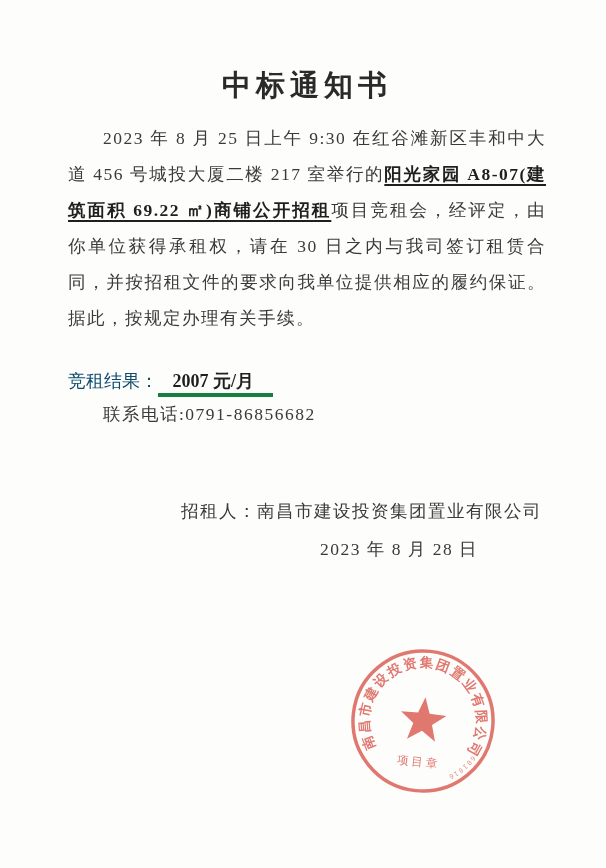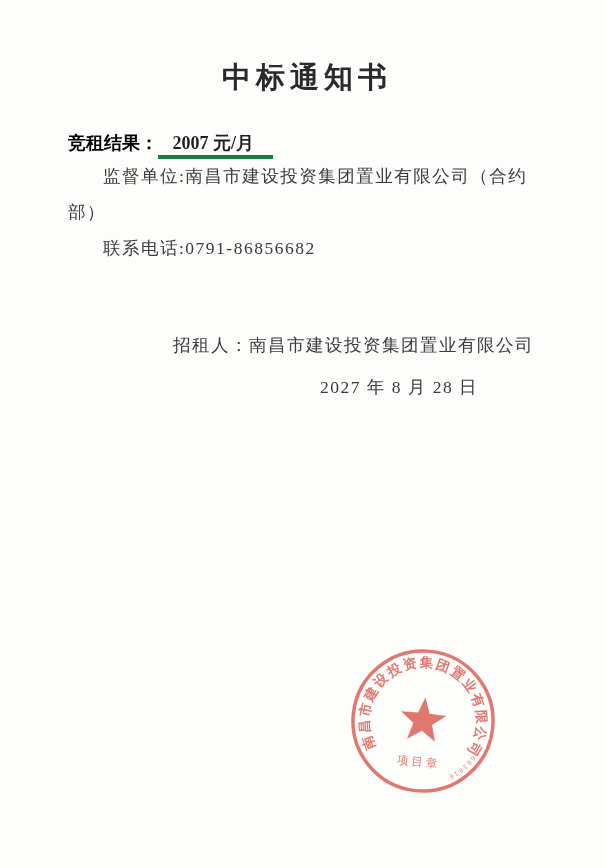--- a/index.html
+++ b/index.html
@@ -8,21 +8,21 @@
     font-family: "Liberation Serif", "DejaVu Serif", serif;
   }
   .page {
     position: relative;
     width: 606px; height: 868px;
     margin: 0 auto;
     background: #fdfdfc;
     color: #3a3a3a;
     overflow: hidden;
     box-sizing: border-box;
-    padding: 8px 60px 0 68px;
+    padding: 16px 60px 0 68px;
   }
   .doc-title {
     margin: 0;
     padding-top: 50px;
     text-align: center;
     font-size: 29px;
     font-weight: bold;
     letter-spacing: 5px;
     color: #2a2a2a;
   }
@@ -50,21 +50,21 @@
     color: #1f1f1f;
     text-decoration: underline;
     text-decoration-thickness: 2px;
     text-underline-offset: 4px;
   }
   .result-line {
     margin: 30px 0 0 0;
     font-size: 18px;
     line-height: 30px;
   }
-  .result-label { font-weight: bold; color: #000000; }
+  .result-label { font-weight: normal; color: #0c4a6e; }
   .result-value {
     font-weight: bold;
     color: #1f1f1f;
     border-bottom: 4px solid #15803d;
     padding: 0 14px 2px 10px;
     white-space: pre;
   }
   .notice-par {
     margin: 44px 0 0 0;
     font-size: 17.5px;
@@ -79,21 +79,21 @@
     line-height: 36px;
     text-indent: 2em;
     letter-spacing: 1.5px;
   }
   .signature {
     margin-top: 64px;
     font-size: 17.5px;
     letter-spacing: 1.5px;
   }
   .sig-line1 {
-    margin: 12px;
+    margin: 4px;
     text-align: right;
     padding-right: 0px;
     line-height: 30px;
   }
   .sig-line2 {
     margin: 8px 0 0 0;
     text-align: right;
     padding-right: 68px;
     line-height: 30px;
   }
@@ -107,35 +107,37 @@
   }
 </style>
 </head>
 <body>
 
 <div class="page">
 
   <h1 class="doc-title">中标通知书</h1>
 
 
+  <p class="body-par">
+    <span>2023 年 8 月 25 日上午 9:30 在红谷滩新区丰和中大道 456 号城投大厦二楼 217 室举行的</span><span class="bold-underline">阳光家园 A8-07(建筑面积 69.22 ㎡)商铺公开招租</span><span>项目竞租会，经评定，由你单位获得承租权，请在 30 日之内与我司签订租赁合同，并按招租文件的要求向我单位提供相应的履约保证。据此，按规定办理有关手续。</span>
+  </p>
 
   <p class="result-line">
     <span class="result-label">竞租结果：</span><span class="result-value"> 2007 元/月 </span>
   </p>
 
 
-  <p class="info-line">监督单位:南昌市建设投资集团置业有限公司（合约部）</p>
 
   <p class="info-line">联系电话:0791-86856682</p>
 
   <div class="signature">
     <p class="sig-line1">
       <span>招租人：</span><span>南昌市建设投资集团置业有限公司</span>
     </p>
-    <p class="sig-line2">2027 年 8 月 28 日</p>
+    <p class="sig-line2">2023 年 8 月 28 日</p>
   </div>
 
   <svg class="seal" viewBox="0 0 170 170">
     <defs>
       <path id="sealTextArc" d="M 40.8,116 A 54,54 0 1 1 129.2,116" fill="none"></path>
       <path id="sealSerialArc" d="M 141.4,105.5 A 60,60 0 0 1 95.4,144.1" fill="none"></path>
     </defs>
     <circle cx="85" cy="85" r="70" fill="none" stroke="#d9544a" stroke-width="3.5"></circle>
     <text font-size="13.5" fill="#d9544a" letter-spacing="2" font-weight="bold" font-family="Liberation Serif, DejaVu Serif, serif">
       <textPath href="#sealTextArc" startOffset="0">南昌市建设投资集团置业有限公司</textPath>

